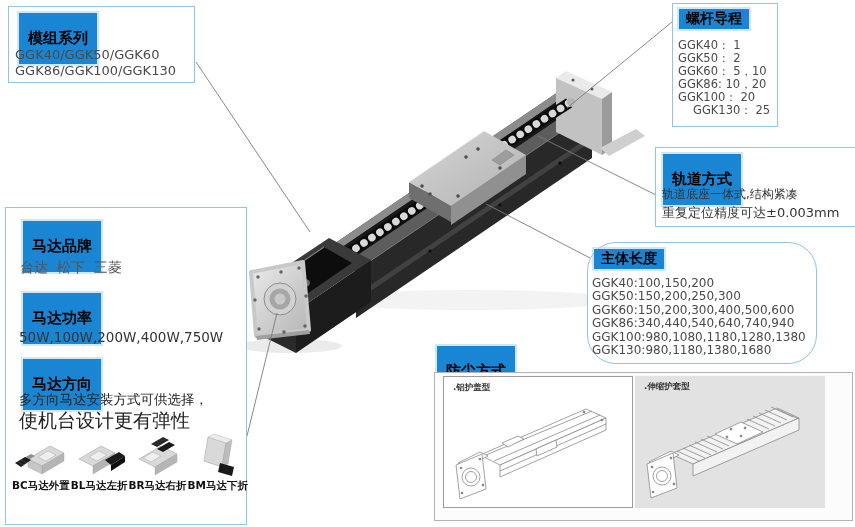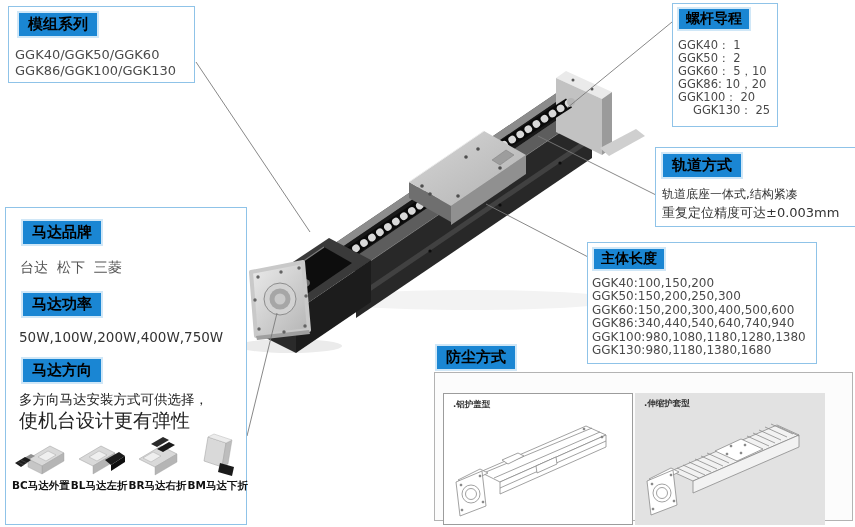--- a/index.html
+++ b/index.html
@@ -1,33 +1,33 @@
 <!DOCTYPE html>
 <html><head>
 <meta charset="utf-8">
 <style>
   html,body{margin:0;padding:0;background:#fff;}
   .stage{position:relative;width:855px;height:527px;background:#fff;overflow:hidden;
          font-family:"DejaVu Sans","Liberation Sans",sans-serif;}
   svg.overlay{position:absolute;left:0;top:0;z-index:1;pointer-events:none;}
   .callbox{position:absolute;border:1px solid #8fc3e8;background:#fff;z-index:2;box-sizing:border-box;}
   .hdr{position:absolute;background:#1a86d3;color:#000;font-weight:bold;white-space:nowrap;
-       padding:2px 9px;line-height:1.25;box-shadow:0 0 0 2px rgba(150,202,238,.45);}
+       padding:16px 9px;line-height:1.25;box-shadow:0 0 0 2px rgba(150,202,238,.45);}
   .hdr.h15{font-size:15px;}
   .hdr.h14{font-size:14px;padding:1px 7px;}
   .txt{position:absolute;white-space:pre;color:#4a4a4a;}
   .ggk{font-size:12px;line-height:13.4px;color:#4a4a4a;white-space:nowrap;}
   .ggk13{font-size:13px;line-height:15.5px;color:#4a4a4a;white-space:nowrap;}
   .lead{font-size:11.5px;line-height:13.2px;color:#4a4a4a;white-space:nowrap;}
   .variant-icons{position:absolute;left:8px;top:224px;width:230px;height:46px;display:flex;justify-content:space-between;}
   .variant-labels{position:absolute;left:6px;top:271px;width:236px;display:flex;justify-content:space-between;
                   font-size:10.5px;font-weight:bold;color:#111;white-space:nowrap;}
   .dust-panel{position:absolute;left:434px;top:372px;width:419px;height:149px;border:1px solid #b3b3b3;
               background:#fcfcfc;z-index:2;box-sizing:border-box;}
-  .dust-sub{position:absolute;top:20px;width:190px;height:132px;}
+  .dust-sub{position:absolute;top:3px;width:190px;height:132px;}
   .dust-sub .lbl{position:absolute;left:9px;top:5px;font-size:8.5px;font-weight:bold;color:#333;z-index:3;}
   .dust-left{left:8px;background:#fff;border:1px solid #9c9c9c;box-sizing:border-box;}
   .dust-right{left:200px;background:#e2e2e2;}
 </style>
 </head>
 <body>
 
 <div class="stage">
 
   <svg class="overlay" width="855" height="527" viewBox="0 0 855 527">
@@ -140,21 +140,21 @@
     <div class="txt lead" style="left:5px;top:87px;">GGK100： 20</div>
     <div class="txt lead" style="left:5px;top:100px;margin-left:15px;">GGK130： 25</div>
   </div>
 
   <div class="callbox" style="left:655px;top:147px;width:201px;height:80px;">
     <span class="hdr h15" style="left:7px;top:6px;">轨道方式</span>
     <div class="txt" style="left:6px;top:38px;font-size:12px;color:#333;">轨道底座一体式,结构紧凑</div>
     <div class="txt" style="left:6px;top:56px;font-size:13px;color:#333;">重复定位精度可达±0.003mm</div>
   </div>
 
-  <div class="callbox" style="left:587px;top:242px;width:230px;height:122px;">
+  <div class="callbox" style="left:587px;top:242px;width:230px;height:122px;border-radius:29px;">
     <span class="hdr h14" style="left:6px;top:6px;">主体长度</span>
     <div class="txt ggk" style="left:4px;top:34px;">GGK40:100,150,200</div>
     <div class="txt ggk" style="left:4px;top:47.4px;">GGK50:150,200,250,300</div>
     <div class="txt ggk" style="left:4px;top:60.8px;">GGK60:150,200,300,400,500,600</div>
     <div class="txt ggk" style="left:4px;top:74.2px;">GGK86:340,440,540,640,740,940</div>
     <div class="txt ggk" style="left:4px;top:87.6px;">GGK100:980,1080,1180,1280,1380</div>
     <div class="txt ggk" style="left:4px;top:101px;">GGK130:980,1180,1380,1680</div>
   </div>
 
   <div class="callbox" style="left:5px;top:207px;width:242px;height:318px;">

